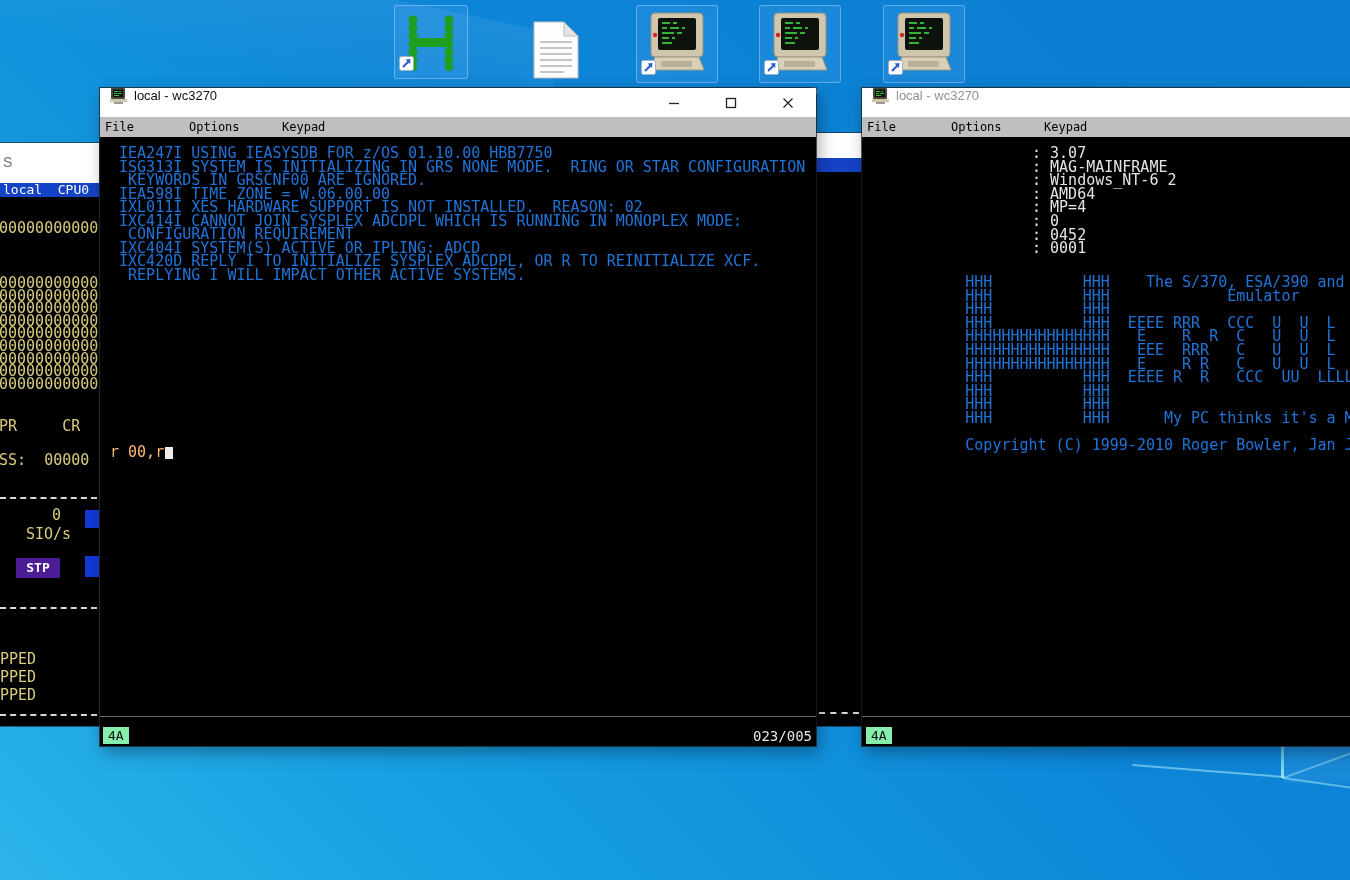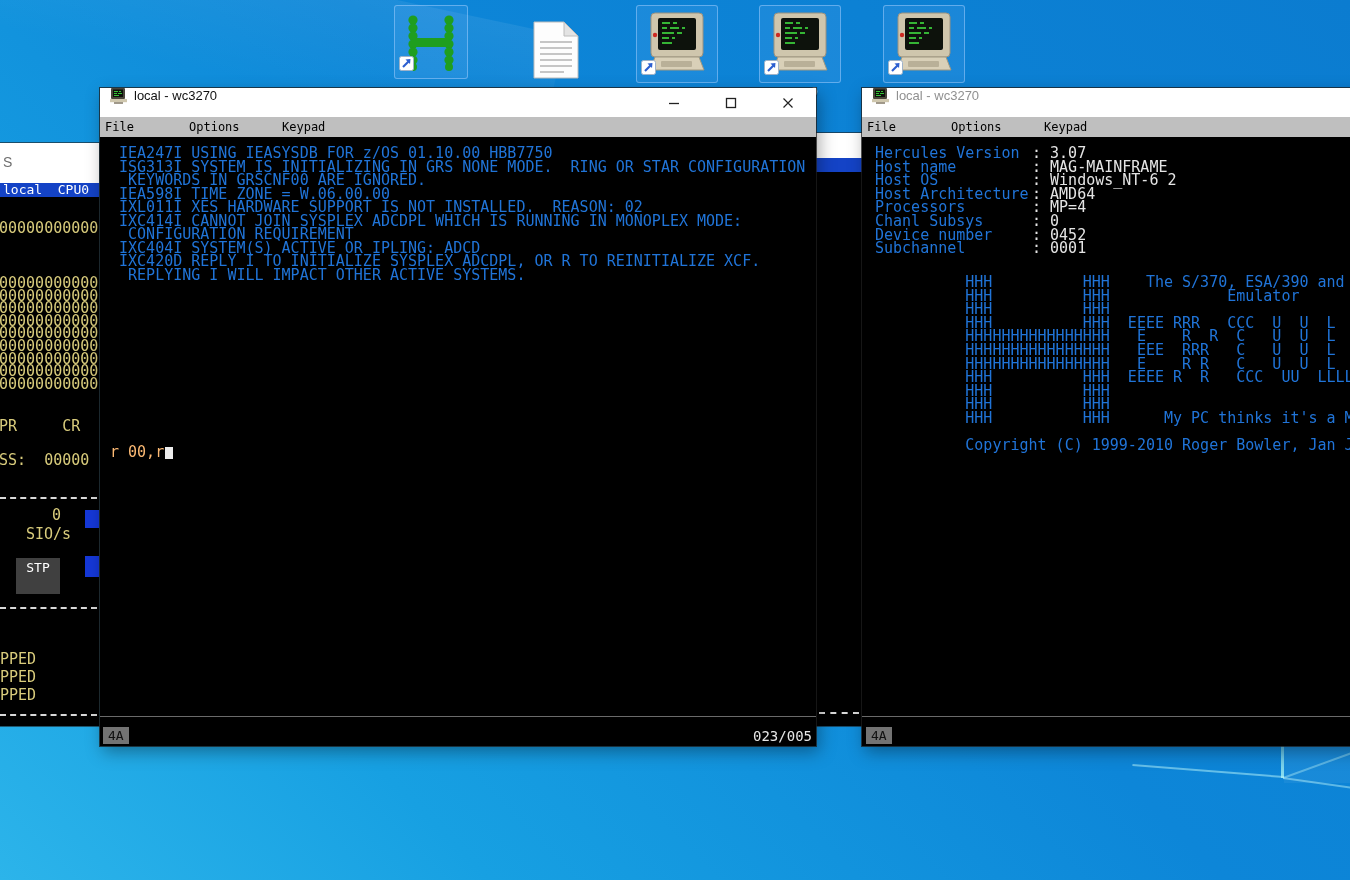--- a/index.html
+++ b/index.html
@@ -34,34 +34,34 @@
   .titlebar .app-icon{margin-left:10px;display:flex;}
   .caption{position:absolute;right:0;top:0;width:171px;height:29px;display:flex;}
   .cap-btn{width:57px;height:29px;display:flex;align-items:center;justify-content:center;}
   .menubar{position:relative;height:20px;background:#bfbfbf;font-family:"DejaVu Sans Mono",monospace;font-size:12px;color:#000;}
   .menu-item{position:absolute;top:0;height:20px;line-height:20px;padding:0 3px;}
   .m-file{left:2px;} .m-options{left:86px;} .m-keypad{left:179px;}
   .term-body{position:relative;background:#000;overflow:hidden;}
   pre.t{position:absolute;margin:0;font-family:"DejaVu Sans Mono",monospace;font-size:15px;line-height:13.5px;white-space:pre;}
   .blue{color:#2074d8;} .green{color:#fdba74;} .tyellow{color:#d9cc7c;} .twhite{color:#e4e4e4;}
   .oia-sep{position:absolute;left:0;width:100%;height:1px;background:#6a6a6a;top:579px;}
-  .status-box{position:absolute;top:590px;background:#737373;color:#111;
+  .status-box{position:absolute;top:590px;background:#86efac;color:#111;
     font-family:"DejaVu Sans Mono",monospace;font-size:13px;line-height:17px;padding:0 5px;}
   .status-cursor{position:absolute;top:591px;left:653px;color:#e6e6e6;
     font-family:"DejaVu Sans Mono",monospace;font-size:14px;}
   .cursor-block{display:inline-block;width:8px;height:12px;background:#ededed;margin-left:1px;vertical-align:-2px;}
 
   
   .lw-title{height:40px;background:#fff;position:relative;}
   .lw-title span{position:absolute;left:3px;top:11px;color:#6e6e6e;font-size:14px;}
   .panel-bar{height:14px;background:#1443c6;color:#fff;font-family:"DejaVu Sans Mono",monospace;
     font-size:13px;line-height:14px;padding-left:3px;white-space:pre;}
   .dash{position:absolute;border-top:2px dashed #d8d8d8;}
-  .stp{position:absolute;left:16px;top:375px;width:44px;height:36px;background:#404040;color:#fff;
-    font-family:"DejaVu Sans Mono",monospace;font-size:13px;font-weight:normal;text-align:center;line-height:20px;}
+  .stp{position:absolute;left:16px;top:375px;width:44px;height:20px;background:#4c1d95;color:#fff;
+    font-family:"DejaVu Sans Mono",monospace;font-size:13px;font-weight:bold;text-align:center;line-height:20px;}
   .bluesq{position:absolute;left:85px;width:14px;background:#1538d8;}
 </style>
 </head>
 <body>
 
 <div id="screen">
   <div class="streak-tl"></div>
   <div class="beam-v"></div>
   <div class="beam-l"></div>
   <div class="beam-r"></div>
@@ -259,28 +259,20 @@
           </svg>
       </span>
       <span class="title-text inactive">local - wc3270</span>
     </div>
     <div class="menubar">
       <span class="menu-item m-file">File</span>
       <span class="menu-item m-options">Options</span>
       <span class="menu-item m-keypad">Keypad</span>
     </div>
     <div class="term-body" style="height:609px;">
-      <pre class="t blue" style="left:13px;top:10px;line-height:13.6px;">Hercules Version
-Host name
-Host OS
-Host Architecture
-Processors
-Chanl Subsys
-Device number
-Subchannel</pre>
       <pre class="t twhite" style="left:170px;top:10px;line-height:13.6px;">: 3.07
 : MAG-MAINFRAME
 : Windows_NT-6 2
 : AMD64
 : MP=4
 : 0
 : 0452
 : 0001</pre>
       <pre class="t blue" style="left:13px;top:139px;line-height:13.6px;">          HHH          HHH    The S/370, ESA/390 and z
           HHH          HHH             Emulator

